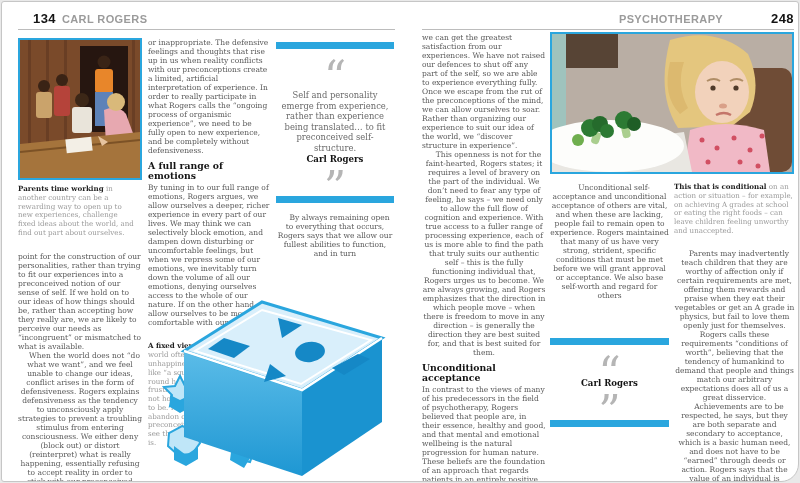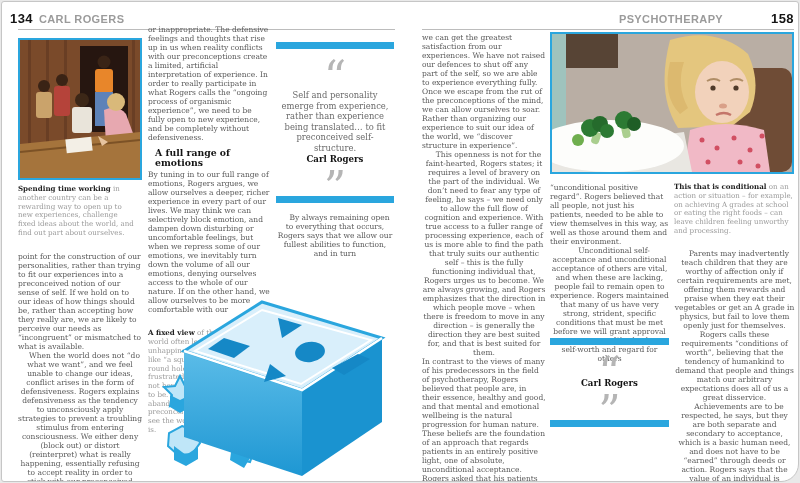--- a/index.html
+++ b/index.html
@@ -21,42 +21,42 @@
   .hdr{position:absolute;top:9px;height:16px;display:flex;align-items:baseline;gap:6px;
        font-family:"Liberation Sans", sans-serif;font-weight:bold;letter-spacing:.4px;}
   .hdr .num{font-size:13px;color:#141414;}
   .hdr .ttl{font-size:11px;color:#9b9b9b;}
   .hrule{position:absolute;height:1px;background:#bcbcbc;}
   
   .col{position:absolute;}
   .body p{margin:0;font-size:7.5px;line-height:1.2;color:#5a5a5a;text-align:left;}
   .body p.ind{text-indent:9px;text-align:center;}
   .body p + p{margin-top:0;}
-  h3.subhead{margin:6px 0 2px 7px;font-size:9.3px;line-height:1.1;color:#141414;font-weight:bold;}
+  h3.subhead{margin:6px 0 2px 0;font-size:9.3px;line-height:1.1;color:#141414;font-weight:bold;}
   .caption{margin:0;font-size:7.1px;line-height:1.24;color:#9a9a9a;}
   .caption b{color:#1e1e1e;}
   
   .photo{display:block;border:2px solid #2aa6de;background:#ddd;}
   
   .quoteblock{display:flex;flex-direction:column;}
   .qbar{height:7px;background:#2aa6de;}
   .qmark{font-family:"DejaVu Serif", serif;color:#b5b5b5;text-align:center;
          font-size:44px;line-height:1;height:27px;overflow:visible;}
   .qmark.open{margin-top:6px;}
   .qmark.close{height:30px;margin-top:2px;}
   .qtext{font-size:8.4px;line-height:1.26;color:#6a6a6a;text-align:center;margin:8px 2px 1px 2px;}
   .qname{font-size:8.6px;font-weight:bold;color:#141414;text-align:center;margin-bottom:0;}
   svg{display:block;}
 </style>
 </head>
 <body>
 
 <div class="spread">
 
-  <div class="hdr" style="left:8px;">
+  <div class="hdr" style="left:31px;">
     <span class="num">134</span>
     <span class="ttl">CARL ROGERS</span>
   </div>
   <div class="hrule" style="left:16px;top:27px;width:377px;"></div>
 
   <div class="col" style="left:16px;top:36px;width:124px;">
     <svg class="photo" width="120" height="138" viewBox="0 0 120 138">
       <rect width="120" height="138" fill="#7a4a2a"></rect>
       <g opacity="0.55">
         <rect x="8" y="0" width="3" height="138" fill="#5b3620"></rect>
@@ -74,28 +74,28 @@
       <rect x="34" y="46" width="16" height="30" rx="3" fill="#b5433a"></rect>
       <circle cx="62" cy="60" r="7" fill="#3c2717"></circle>
       <rect x="52" y="67" width="20" height="26" rx="3" fill="#e9e4da"></rect>
       <path d="M84,70 q14,-6 22,4 l8,22 -28,8 z" fill="#e7a8b0"></path>
       <circle cx="96" cy="62" r="9" fill="#d9b97a"></circle>
       <path d="M0,104 L120,92 L120,138 L0,138 Z" fill="#a5743c"></path>
       <path d="M0,112 L120,100" stroke="#7c5226" stroke-width="2"></path>
       <rect x="46" y="98" width="26" height="14" fill="#f3efe6" transform="rotate(-6 59 105)"></rect>
       <path d="M78,96 l10,6 -6,4 z" fill="#e7c4a0"></path>
     </svg>
-    <p class="caption" style="margin-top:5px;width:118px;"><b>Spending time working</b><span> in another country can be a rewarding way to open up to new experiences, challenge fixed ideas about the world, and find out part about ourselves.</span></p>
+    <p class="caption" style="margin-top:5px;width:118px;"><b>Parents time working</b><span> in another country can be a rewarding way to open up to new experiences, challenge fixed ideas about the world, and find out part about ourselves.</span></p>
     <div class="body" style="margin-top:14px;">
       <p>point for the construction of our personalities, rather than trying to fit our experiences into a preconceived notion of our sense of self. If we hold on to our ideas of how things should be, rather than accepting how they really are, we are likely to perceive our needs as “incongruent” or mismatched to what is available.</p>
       <p class="ind">When the world does not “do what we want”, and we feel unable to change our ideas, conflict arises in the form of defensiveness. Rogers explains defensiveness as the tendency to unconsciously apply strategies to prevent a troubling stimulus from entering consciousness. We either deny (block out) or distort (reinterpret) what is really happening, essentially refusing to accept reality in order to stick with our preconceived ideas. In so doing, we deny ourselves the full range of potential reactions, feelings, and ideas, and we dismiss a wide range of options as wrong</p>
     </div>
   </div>
 
-  <div class="col" style="left:146px;top:23px;width:122px;">
+  <div class="col" style="left:146px;top:36px;width:122px;">
     <div class="body">
       <p>or inappropriate. The defensive feelings and thoughts that rise up in us when reality conflicts with our preconceptions create a limited, artificial interpretation of experience. In order to really participate in what Rogers calls the “ongoing process of organismic experience”, we need to be fully open to new experience, and be completely without defensiveness.</p>
     </div>
     <h3 class="subhead">A full range of emotions</h3>
     <div class="body">
       <p>By tuning in to our full range of emotions, Rogers argues, we allow ourselves a deeper, richer experience in every part of our lives. We may think we can selectively block emotion, and dampen down disturbing or uncomfortable feelings, but when we repress some of our emotions, we inevitably turn down the volume of all our emotions, denying ourselves access to the whole of our nature. If on the other hand, we allow ourselves to be more comfortable with our</p>
     </div>
     <p class="caption" style="margin-top:15px;width:92px;"><b>A fixed view</b><span> of the world often leads to unhappiness; we can feel like “a square peg in a round hole”, constantly frustrated that our life is not how we expected it to be. Rogers urges us to abandon our preconceived ideas and see the world as it really is.</span></p>
   </div>
 
@@ -146,29 +146,30 @@
       <path d="M74,44 l26,8 -16,12 -26,-9 z" fill="#1588c6"></path>
       <path d="M128,24 l24,7 -20,13 z" fill="#1588c6"></path>
       <ellipse cx="160" cy="58" rx="15" ry="10" fill="#1588c6" transform="rotate(-8 160 58)"></ellipse>
       <path d="M182,74 l26,-14 12,5 -26,16 z" fill="#1588c6"></path>
       <path d="M120,70 l16,12 -22,6 z" fill="#1588c6"></path>
     </g>
   </svg>
 
   <div class="hdr" style="left:420px;width:372px;justify-content:flex-end;gap:48px;">
     <span class="ttl">PSYCHOTHERAPY</span>
-    <span class="num">158</span>
+    <span class="num">248</span>
   </div>
   <div class="hrule" style="left:420px;top:27px;width:372px;"></div>
 
   <div class="col" style="left:420px;top:31px;width:124px;">
     <div class="body">
       <p>we can get the greatest satisfaction from our experiences. We have not raised our defences to shut off any part of the self, so we are able to experience everything fully. Once we escape from the rut of the preconceptions of the mind, we can allow ourselves to soar. Rather than organizing our experience to suit our idea of the world, we “discover structure in experience”.</p>
       <p class="ind">This openness is not for the faint-hearted, Rogers states; it requires a level of bravery on the part of the individual. We don’t need to fear any type of feeling, he says – we need only to allow the full flow of cognition and experience. With true access to a fuller range of processing experience, each of us is more able to find the path that truly suits our authentic self – this is the fully functioning individual that, Rogers urges us to become. We are always growing, and Rogers emphasizes that the direction in which people move – when there is freedom to move in any direction – is generally the direction they are best suited for, and that is best suited for them.</p>
     </div>
+    <h3 class="subhead">Unconditional acceptance</h3>
     <div class="body">
       <p>In contrast to the views of many of his predecessors in the field of psychotherapy, Rogers believed that people are, in their essence, healthy and good, and that mental and emotional wellbeing is the natural progression for human nature. These beliefs are the foundation of an approach that regards patients in an entirely positive light, one of absolute, unconditional acceptance. Rogers asked that his patients learn to do the same for themselves and for others. This perspective, grounded in compassion and the recognition of the potential of each and every individual, is famously termed</p>
     </div>
   </div>
 
   <svg class="photo col" style="left:548px;top:30px;" width="240" height="138" viewBox="0 0 240 138">
     <rect width="240" height="138" fill="#b9aea4"></rect>
     <rect x="0" y="0" width="14" height="138" fill="#9fc3bd"></rect>
     <rect x="14" y="0" width="52" height="34" fill="#574435"></rect>
     <rect x="150" y="34" width="90" height="104" rx="10" fill="#6f4c36"></rect>
@@ -201,33 +202,32 @@
       <circle cx="55" cy="97" r="7" fill="#2c7a33"></circle>
       <rect x="70" y="92" width="8" height="12" rx="3" fill="#aace8e" transform="rotate(-12 74 98)"></rect>
       <circle cx="72" cy="86" r="9" fill="#2c7a33"></circle>
         <circle cx="82" cy="90" r="7" fill="#1f5e26"></circle>
       <circle cx="26" cy="106" r="6" fill="#6fae4e"></circle>
     </g>
   </svg>
 
   <div class="col" style="left:548px;top:181px;width:119px;">
     <div class="body">
-      <p>“unconditional positive regard”. Rogers believed that all people, not just his patients, needed to be able to view themselves in this way, as well as those around them and their environment.</p>
       <p class="ind">Unconditional self-acceptance and unconditional acceptance of others are vital, and when these are lacking, people fail to remain open to experience. Rogers maintained that many of us have very strong, strident, specific conditions that must be met before we will grant approval or acceptance. We also base self-worth and regard for others</p>
     </div>
   </div>
   <div class="col quoteblock" style="left:548px;top:336px;width:119px;">
     <div class="qbar"></div>
     <div class="qmark open">“</div>
     <div class="qname">Carl Rogers</div>
     <div class="qmark close">”</div>
     <div class="qbar"></div>
   </div>
 
   <div class="col" style="left:672px;top:181px;width:121px;">
-    <p class="caption"><b>This that is conditional</b><span> on an action or situation – for example, on achieving A grades at school or eating the right foods – can leave children feeling unworthy and processing.</span></p>
+    <p class="caption"><b>This that is conditional</b><span> on an action or situation – for example, on achieving A grades at school or eating the right foods – can leave children feeling unworthy and unaccepted.</span></p>
     <div class="body" style="margin-top:13px;">
       <p class="ind">Parents may inadvertently teach children that they are worthy of affection only if certain requirements are met, offering them rewards and praise when they eat their vegetables or get an A grade in physics, but fail to love them openly just for themselves. Rogers calls these requirements “conditions of worth”, believing that the tendency of humankind to demand that people and things match our arbitrary expectations does all of us a great disservice.</p>
       <p class="ind"><span>Achievements are to be respected, he says, but they are both separate and secondary to acceptance, which is a basic human need, and does not have to be “earned” through deeds or action. Rogers says that the value of an individual is inherently granted merely by the miracle of </span></p>
     </div>
   </div>
 
 </div>
 
 </body></html>

